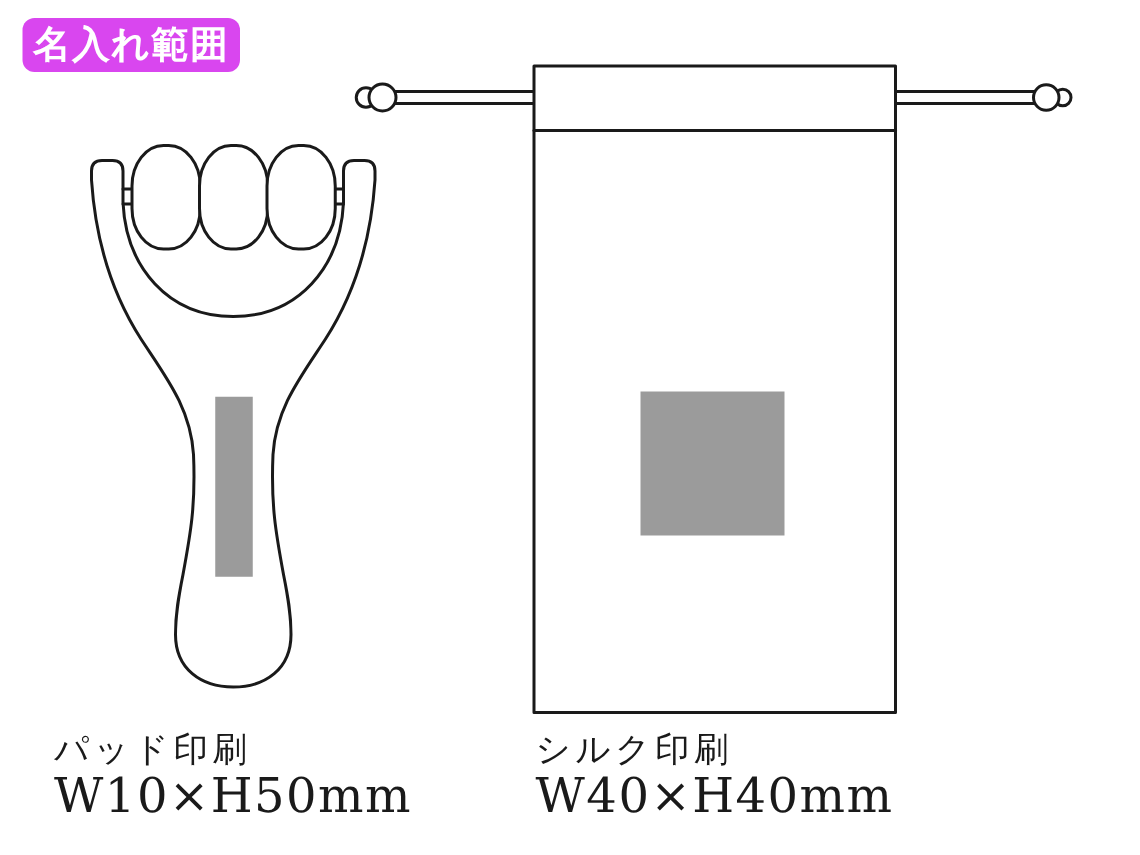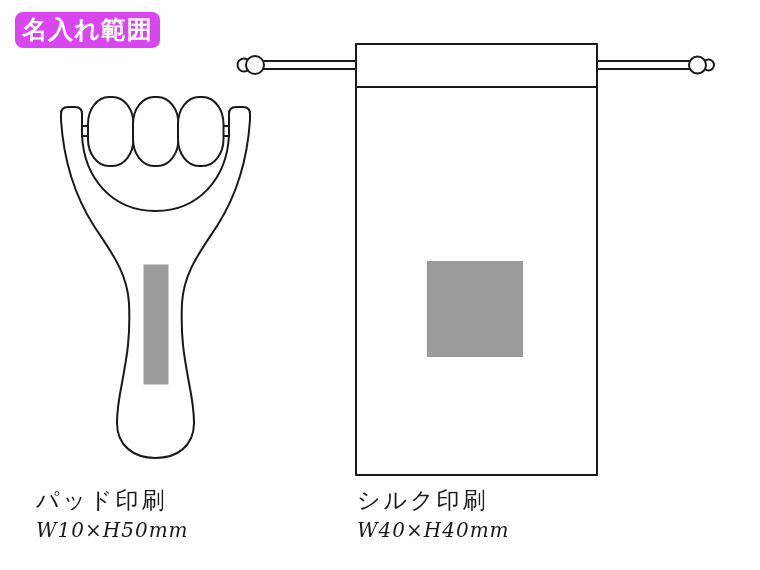--- a/index.html
+++ b/index.html
@@ -29,25 +29,24 @@
     position:absolute;top:486px;width:240px;
     color:#1a1a1a;
     font-family:"DejaVu Serif","Liberation Serif",serif;
   }
   .print-label .method{
     font-size:23px;
     letter-spacing:3px;
     line-height:28px;
   }
   .print-label .size{
-    font-size:20px;
+    font-size:32px;
     letter-spacing:1px;
     line-height:28px;
     margin-top:2px;
-    font-style:italic;
   }
   .label-roller{left:36px;}
   .label-pouch{left:357px;}
 </style>
 </head>
 <body>
 
 <div class="canvas">
 
   <svg class="diagram-svg" width="760" height="570" viewBox="0 0 760 570">

